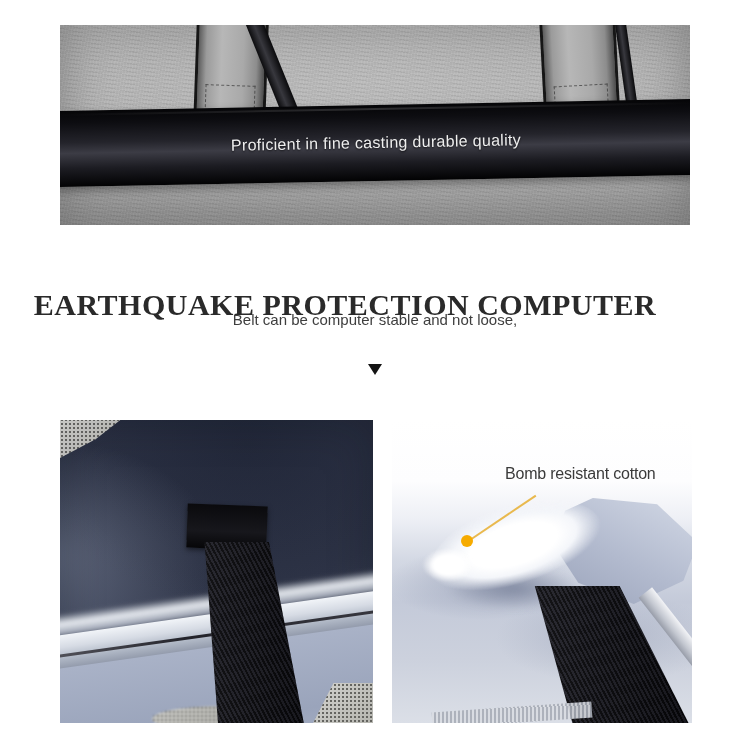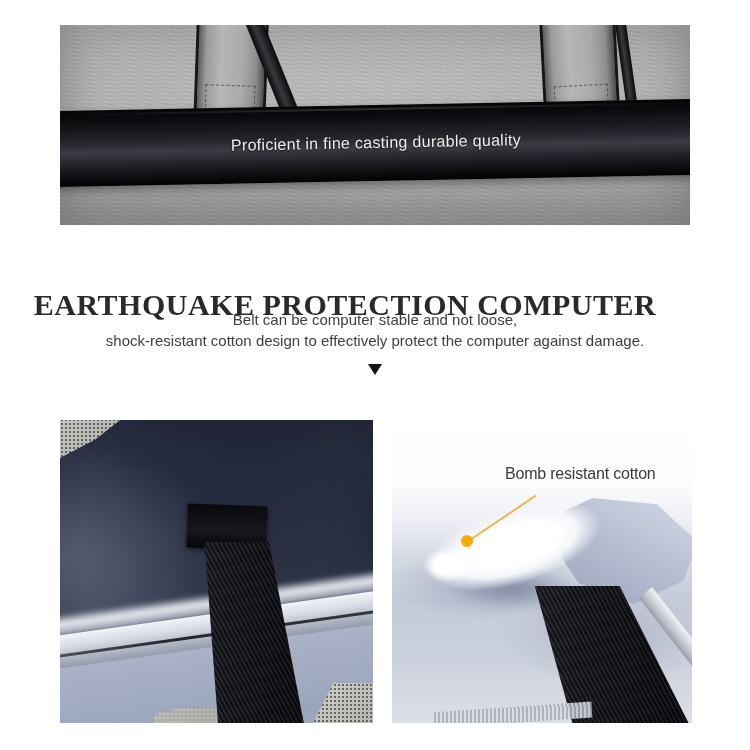--- a/index.html
+++ b/index.html
@@ -191,21 +191,20 @@
     <div class="thin-strap thin-strap-a"></div>
     <div class="thin-strap thin-strap-b"></div>
     <div class="leather-band">
       <span class="band-caption">Proficient in fine casting durable quality</span>
     </div>
   </div>
 
   <h1 class="feature-heading">EARTHQUAKE PROTECTION COMPUTER</h1>
   <div class="feature-desc">
     <div>Belt can be computer stable and not loose,</div>
-    <div>shock-resistant cotton design to effectively protect the computer against damage.</div>
   </div>
   <div class="down-triangle">
       <i></i>
     </div>
 
   <div class="photo-left">
     <div class="mesh mesh-tl"></div>
     <div class="silk-ridge"></div>
     <div class="metal-bar"></div>
     <div class="lower-silk"></div>

